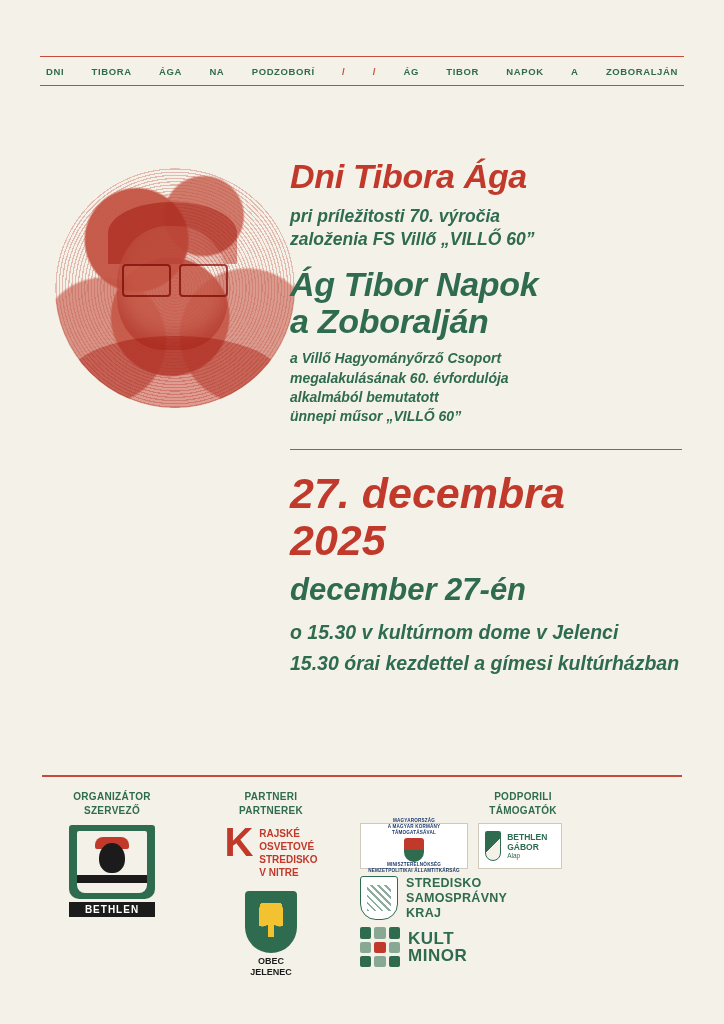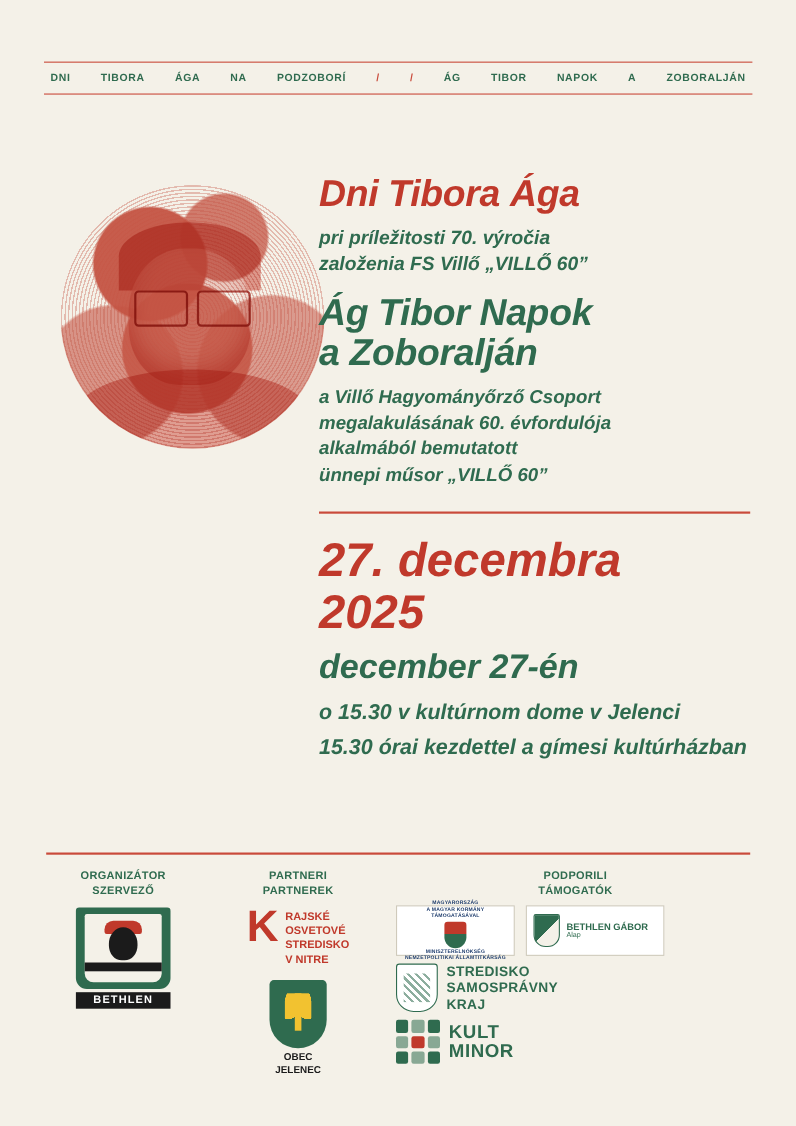--- a/index.html
+++ b/index.html
@@ -148,21 +148,21 @@
     color: #2f6b4f;
     font-size: 34px;
     line-height: 1.08;
     font-weight: bold;
     font-style: italic;
     letter-spacing: -0.3px;
   }
   .sub-hu {
     margin-top: 10px;
     color: #2f6b4f;
-    font-size: 17px;
+    font-size: 14px;
     line-height: 1.38;
     font-weight: bold;
     font-style: italic;
   }
   .rule {
     margin: 22px 0 0 auto;
     height: 1.5px;
     background: #c94a3a;
     width: 100%;
   }
@@ -368,21 +368,21 @@
     color: #1b3a6b;
     font-weight: bold;
     letter-spacing: 0.2px;
   }
   .min-logo .crest2 {
     width: 20px; height: 24px;
     background: linear-gradient(#c0392b 0 48%, #2f6b4f 48% 100%);
     border-radius: 3px 3px 10px 10px;
     margin: 2px auto 0;
   }
-  .bg-logo { width: 126px; height: 46px; }
+  .bg-logo { width: 84px; height: 46px; }
   .bg-logo .shield2 {
     width: 22px; height: 28px;
     background: linear-gradient(135deg, #2f6b4f 0 50%, #f4f1e8 50% 100%);
     border: 1px solid #2f6b4f;
     border-radius: 2px 2px 11px 11px;
   }
   .bg-logo .bgt {
     font-size: 8.5px;
     font-weight: bold;
     color: #2f6b4f;

